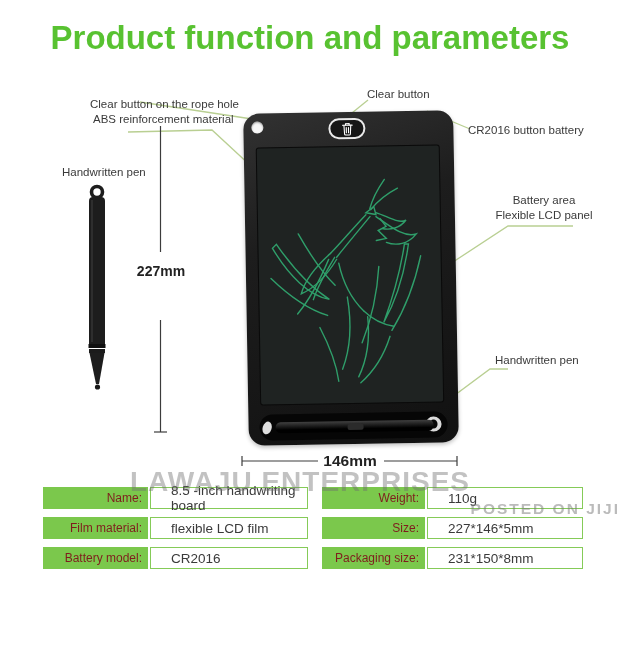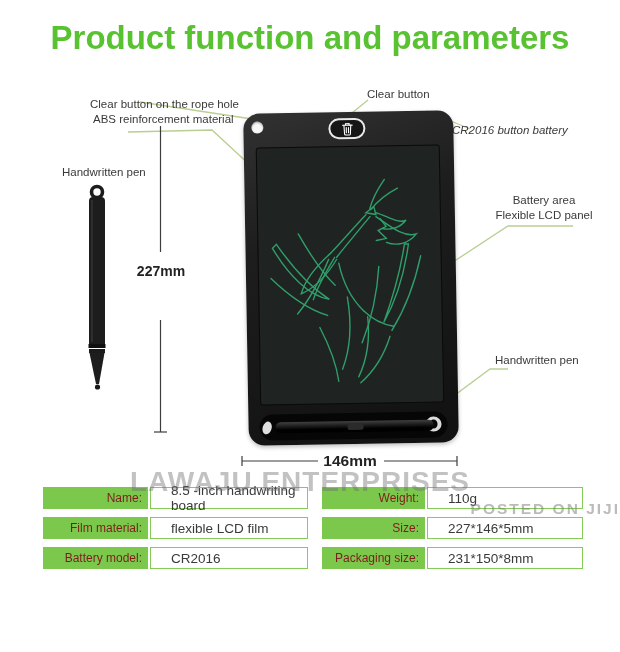--- a/index.html
+++ b/index.html
@@ -109,21 +109,21 @@
       <line x1="242" y1="461" x2="318" y2="461"></line>
       <line x1="384" y1="461" x2="457" y2="461"></line>
       <line x1="242" y1="456" x2="242" y2="466"></line>
       <line x1="457" y1="456" x2="457" y2="466"></line>
     </g>
   </svg>
 
   <div class="callout" style="left:90px;top:98px;">Clear button on the rope hole</div>
   <div class="callout" style="left:93px;top:113px;">ABS reinforcement material</div>
   <div class="callout" style="left:367px;top:88px;">Clear button</div>
-  <div class="callout" style="left:452px;top:124px;font-style:italic;">CR2016 button battery</div>
+  <div class="callout" style="left:468px;top:124px;">CR2016 button battery</div>
   <div class="callout" style="left:62px;top:166px;">Handwritten pen</div>
   <div class="callout center" style="left:490px;top:193px;width:108px;">
     <div>Battery area</div>
     <div>Flexible LCD panel</div>
   </div>
   <div class="callout" style="left:495px;top:354px;">Handwritten pen</div>
 
   <div class="dim-text" style="left:133px;top:263px;width:56px;font-size:14px;">227mm</div>
   <div class="dim-text" style="left:320px;top:452px;width:60px;font-size:15.5px;">146mm</div>
 

